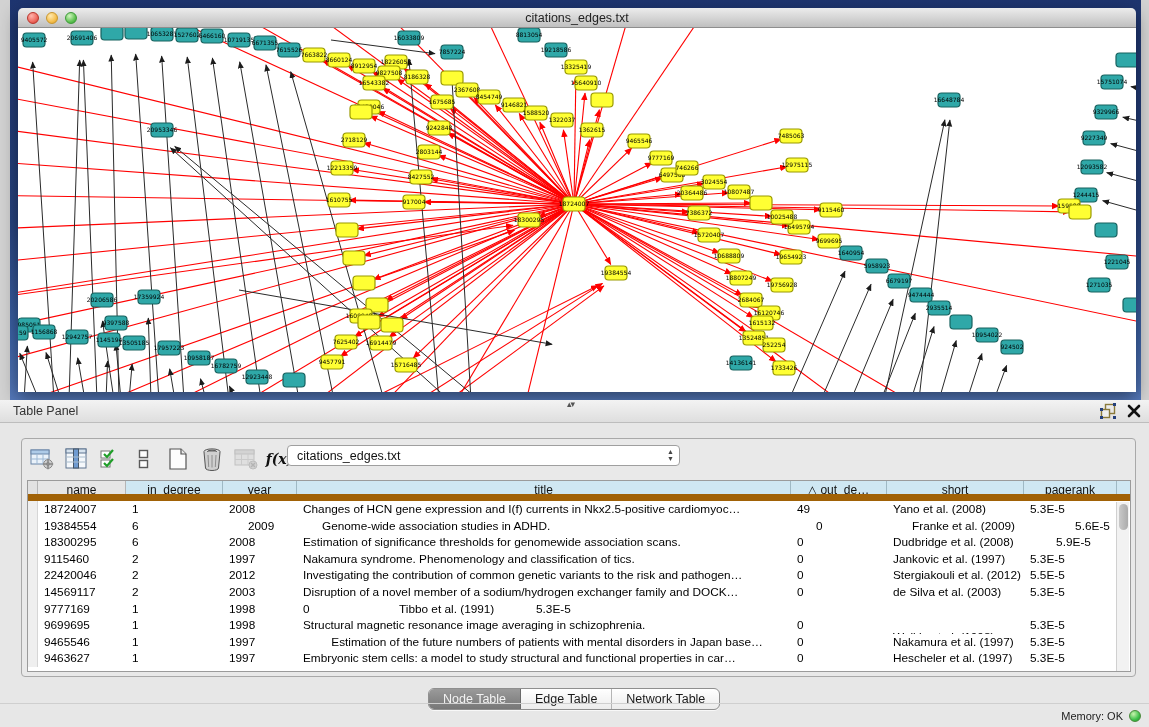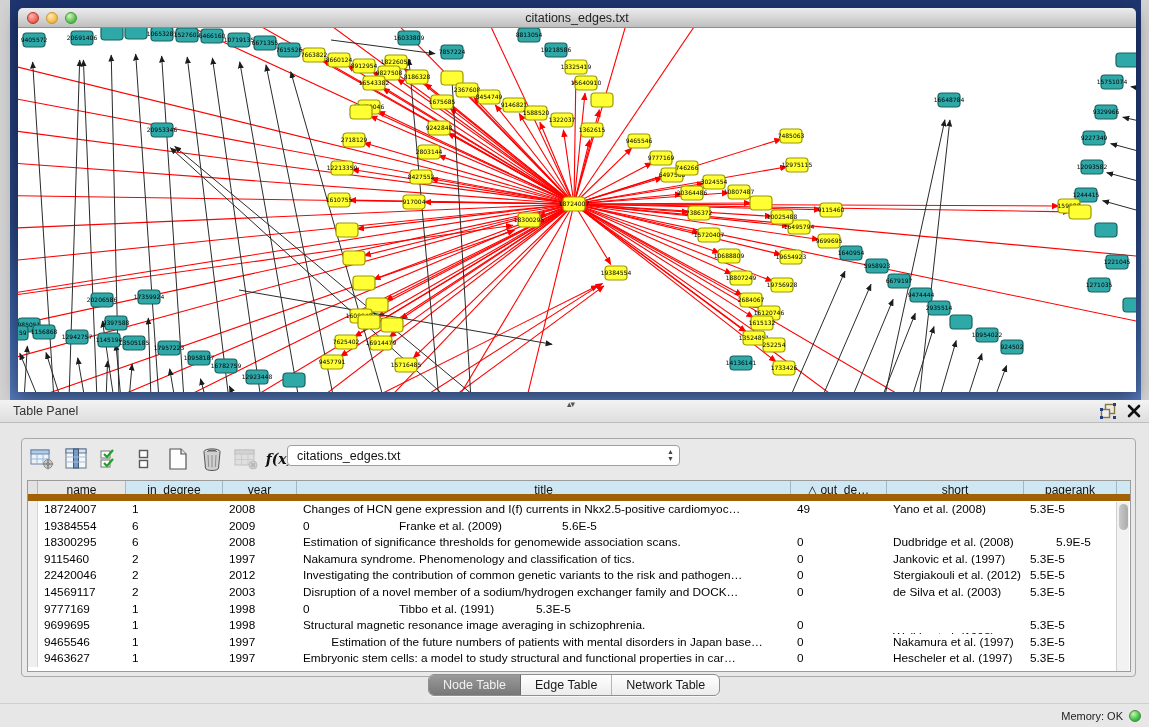--- a/index.html
+++ b/index.html
@@ -51,21 +51,21 @@
         overflow:hidden; white-space:nowrap; background:#cfe7f2; }
   .th.gray { background:#e6e6e6; border-right:1px solid #b5b5b5; }
   .corner { width:10px; background:#e2e2e2; border-right:1px solid #b5b5b5; }
   .tbody { position:relative; }
   .tr { display:flex; height:16.6px; }
   .td { font-size:11.8px; color:#000; line-height:16.4px; padding-left:6px; white-space:nowrap; overflow:hidden; }
   .rowgutter { width:10px; background:#efefef; border-right:1px solid #d6d6d6; height:166px; position:absolute; left:0; top:0;}
   .vscroll { position:absolute; right:1px; top:21px; width:13px; height:170px; background:#f2f2f2; border-left:1px solid #d0d0d0;}
   .vthumb { position:absolute; left:2px; top:2px; width:9px; height:26px; background:linear-gradient(90deg,#c9c9c9,#ababab); border-radius:5px;}
 
-  .tabs { position:absolute; left:428px; top:274px; height:22px; display:flex;
+  .tabs { position:absolute; left:428px; top:288px; height:22px; display:flex;
      border:1px solid #8f8f8f; border-radius:6px; overflow:hidden;
      background:linear-gradient(#ffffff,#ececec); box-shadow:0 1px 0 rgba(255,255,255,.7);}
   .tab { font-size:12.5px; padding:0 14px; line-height:21px; color:#1a1a1a; border-right:1px solid #b5b5b5; }
   .tab:last-child { border-right:none; }
   .tab.active { background:linear-gradient(#9a9a9a,#777777); color:#f2f2f2; border-right:1px solid #6a6a6a; }
 
   .statusbar { position:absolute; left:0; top:303px; width:100%; height:24px; border-top:1px solid #cfcfcf; }
   .memory { position:absolute; right:26px; top:6px; font-size:11px; color:#222; }
   .memdot { position:absolute; right:8px; top:6px; width:12px; height:12px; border-radius:50%;
      background:radial-gradient(circle at 35% 30%, #c9f3ae, #3ec04a 60%, #1f8f2b); border:1px solid #4a8a3a; }
@@ -587,21 +587,22 @@
               <div class="td" style="width: 74px; flex: 0 0 74px;">2008</div>
               <div class="td" style="width: 494px; flex: 0 0 494px;">Changes of HCN gene expression and I(f) currents in Nkx2.5-positive cardiomyoc…</div>
               <div class="td" style="width: 96px; flex: 0 0 96px;">49</div>
               <div class="td" style="width: 137px; flex: 0 0 137px;">Yano et al. (2008)</div>
               <div class="td" style="width: 93px; flex: 0 0 93px;">5.3E-5</div>
             </div>
             <div class="tr">
               <div style="width: 10px; flex: 0 0 10px;"></div>
               <div class="td" style="width: 88px; flex: 0 0 88px;">19384554</div>
               <div class="td" style="width: 97px; flex: 0 0 97px;">6</div>
-              <div class="td" style="width: 74px; flex: 0 0 74px;">2009</div>
+              <div class="td" style="width: 74px; flex: 0 0 74px; margin-left: 19px;">2009</div>
+              <div class="td" style="width: 494px; flex: 0 0 494px;">Genome-wide association studies in ADHD.</div>
               <div class="td" style="width: 96px; flex: 0 0 96px;">0</div>
               <div class="td" style="width: 137px; flex: 0 0 137px;">Franke et al. (2009)</div>
               <div class="td" style="width: 93px; flex: 0 0 93px; text-align: center;">5.6E-5</div>
             </div>
             <div class="tr">
               <div style="width: 10px; flex: 0 0 10px;"></div>
               <div class="td" style="width: 88px; flex: 0 0 88px;">18300295</div>
               <div class="td" style="width: 97px; flex: 0 0 97px;">6</div>
               <div class="td" style="width: 74px; flex: 0 0 74px;">2008</div>
               <div class="td" style="width: 494px; flex: 0 0 494px;">Estimation of significance thresholds for genomewide association scans.</div>

